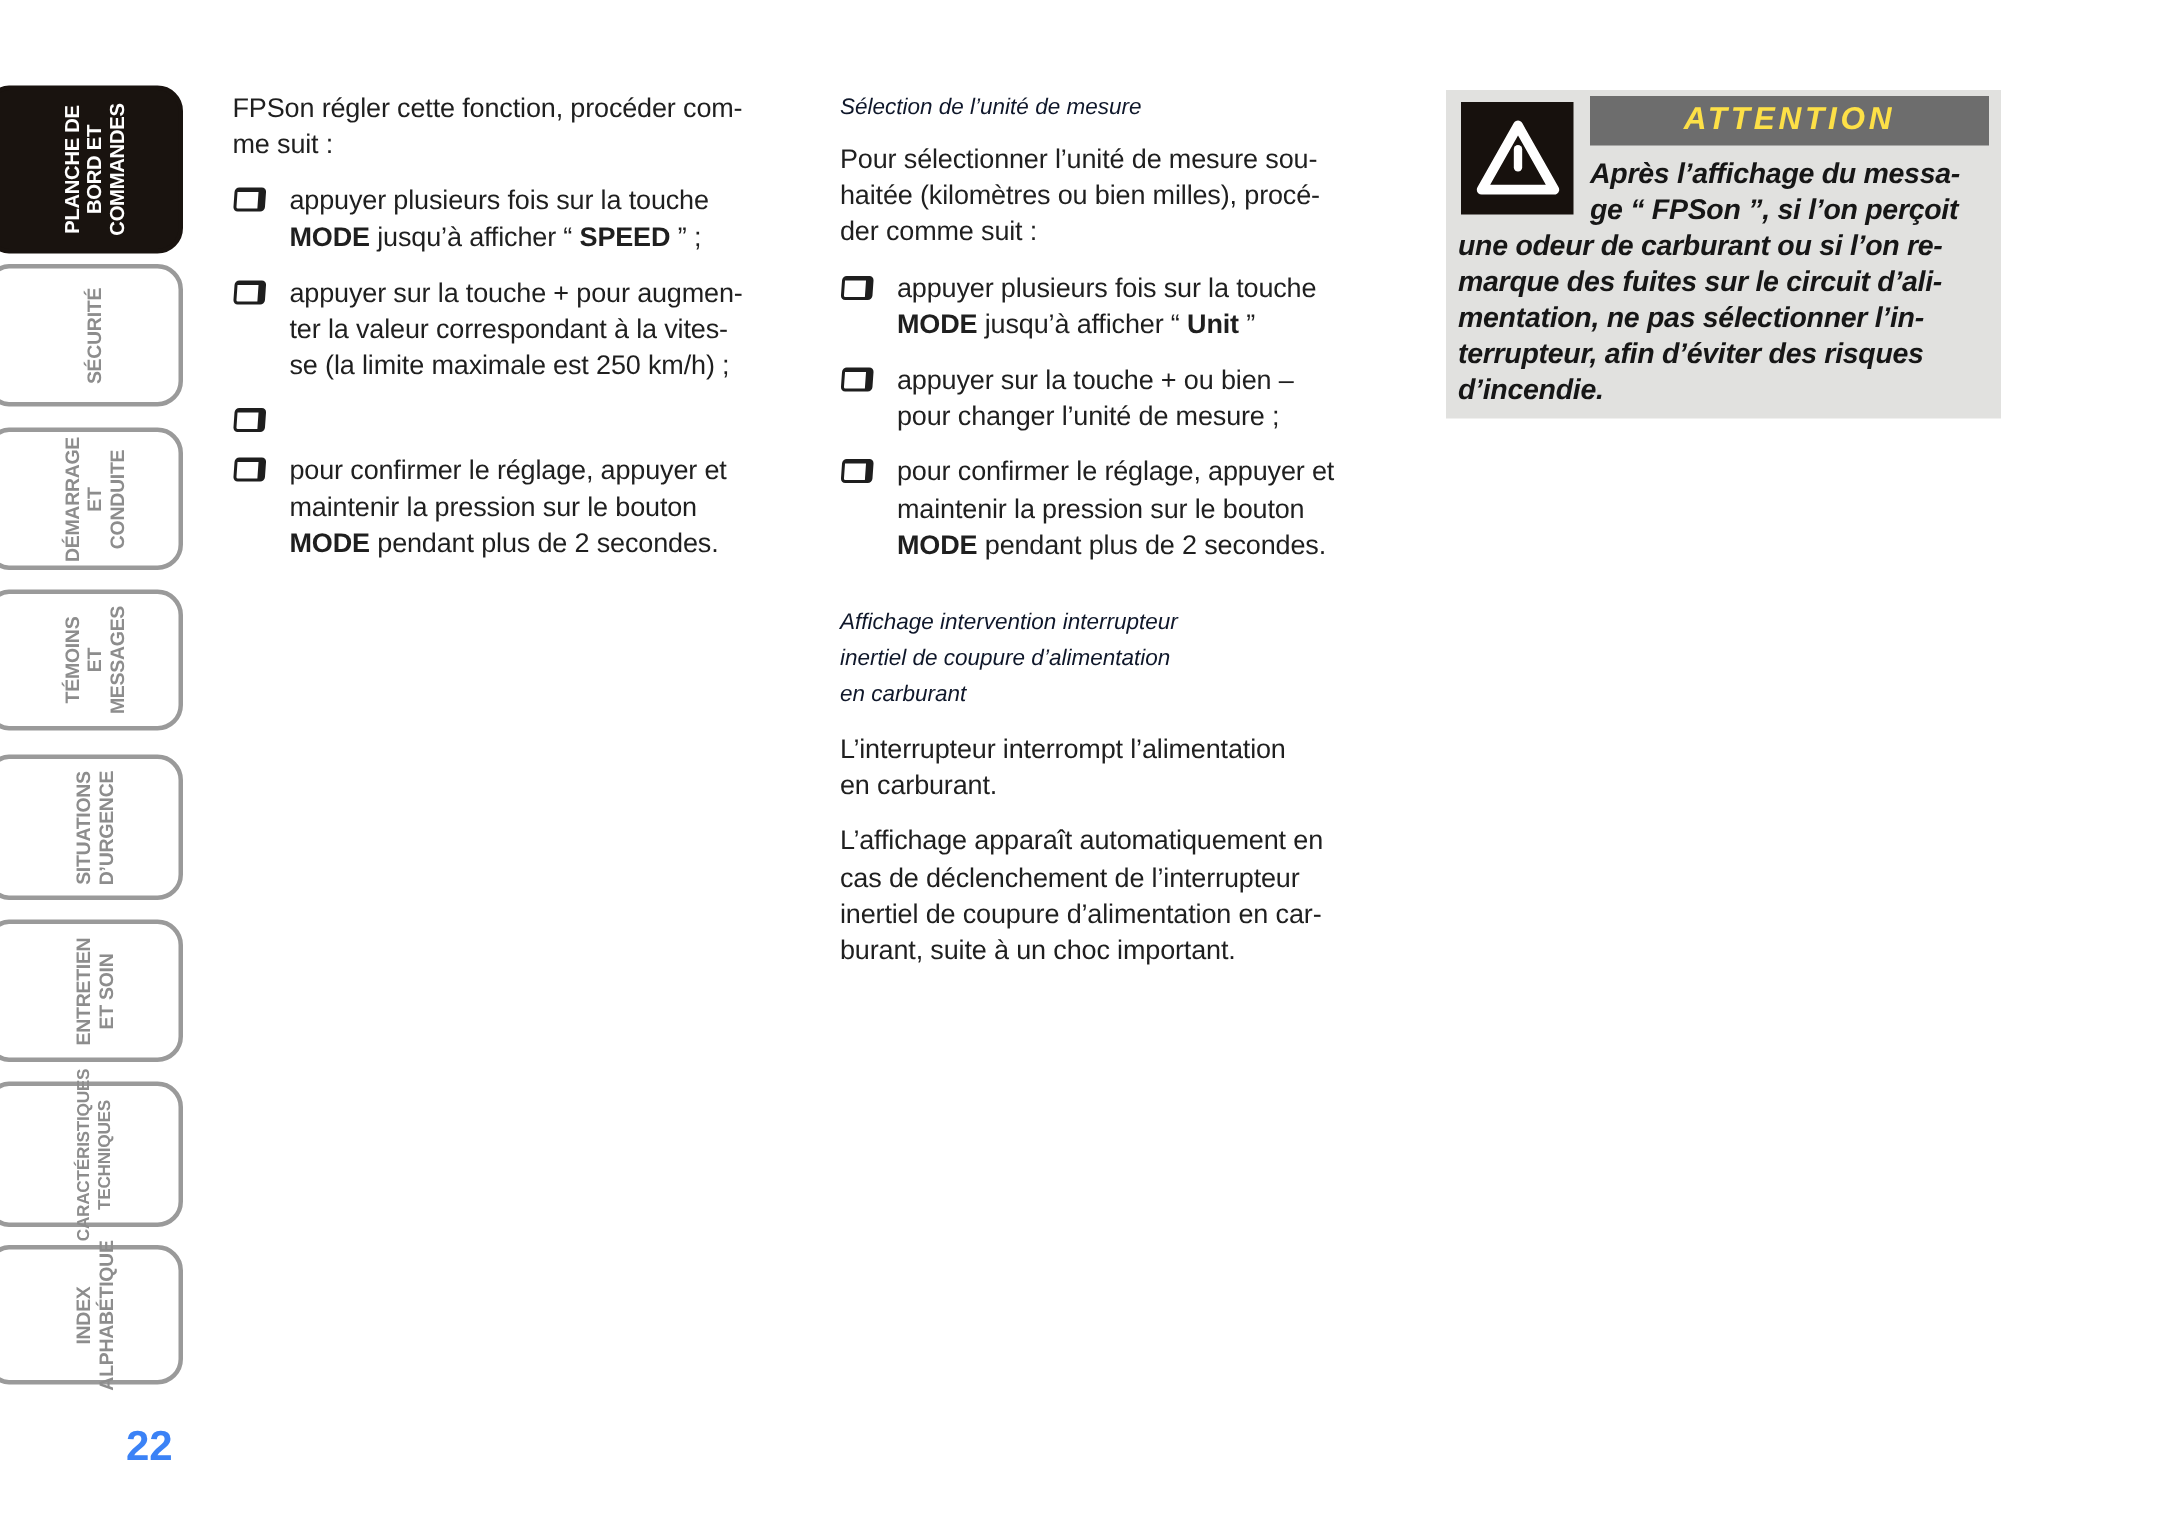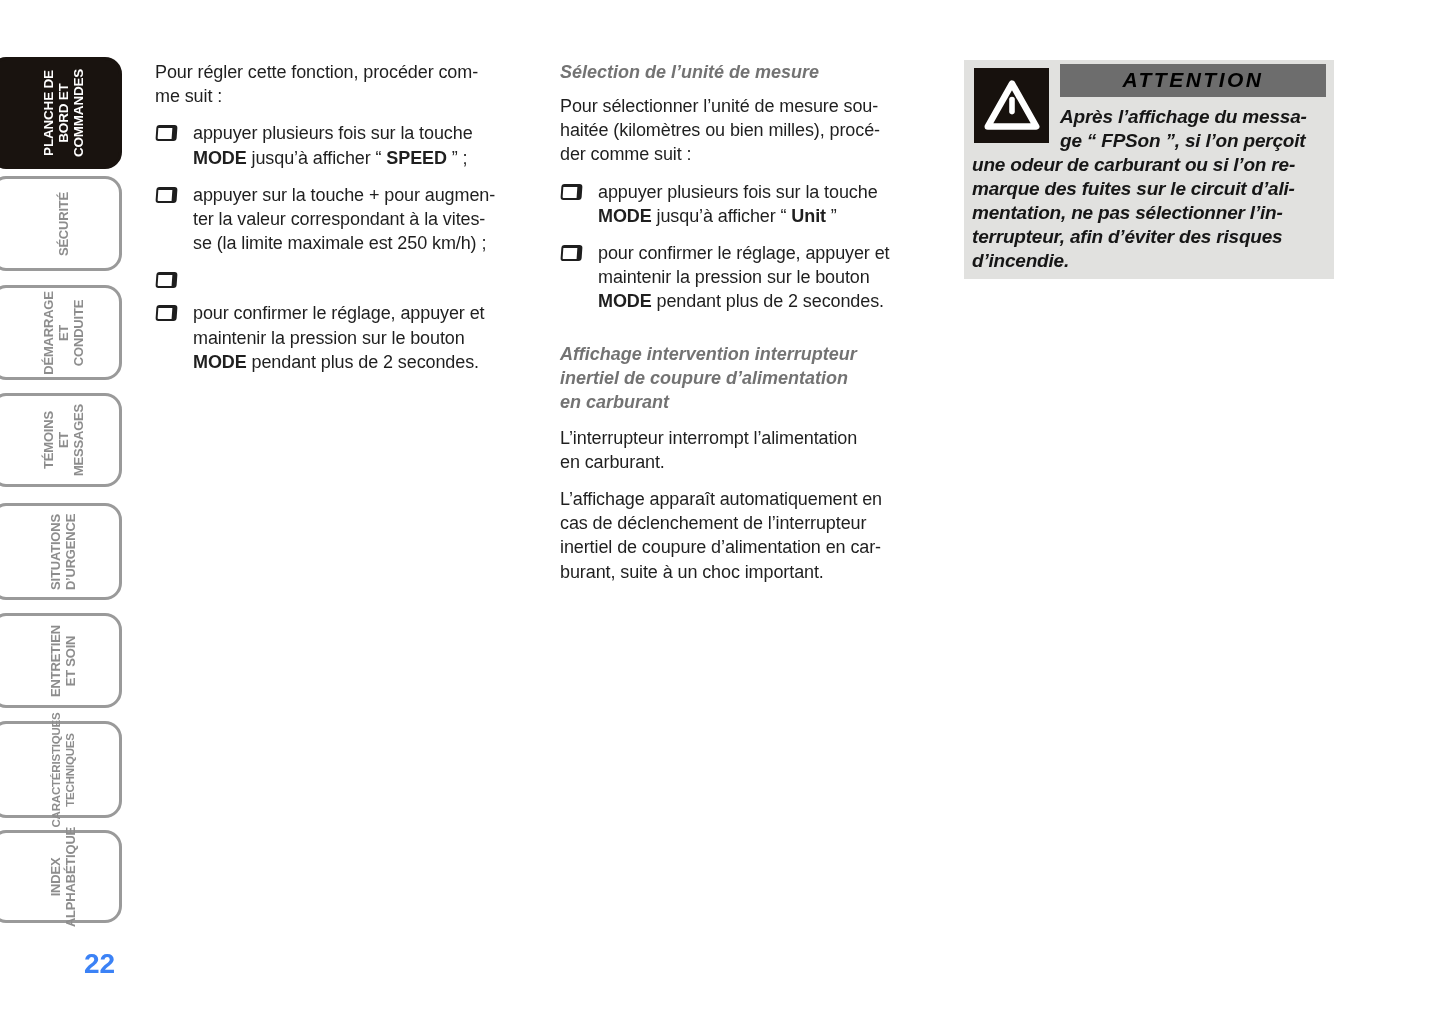--- a/index.html
+++ b/index.html
@@ -28,22 +28,22 @@
 
   
   .col{position:absolute;top:60px}
   .c1{left:155px;width:400px}
   .c2{left:560px;width:390px}
   .body-p{
     white-space:pre;font-size:18px;line-height:24.2px;
     letter-spacing:-0.1px;margin:0 0 13px 0;
   }
   .bh{
-    white-space:pre;font-weight:bold;font-style:italic;
-    font-size:18px;line-height:24px;margin:0 0 10px 0;color:#737373;
+    white-space:pre;font-weight:normal;font-style:italic;
+    font-size:15px;line-height:24px;margin:0 0 10px 0;color:#0f172a;
   }
   .bh2{margin-top:28px;margin-bottom:12px}
   .bullet{display:flex;margin:0 0 13px 0}
   .glyph{
     flex:none;width:14px;height:11px;margin:4px 16px 0 1px;
     border:2.5px solid #1e1e1e;border-right-width:5px;border-top-width:3px;
     border-radius:3px;transform:skewX(-4deg);
   }
   .btext{white-space:pre;font-size:18px;line-height:24.2px;letter-spacing:-0.1px}
 
@@ -51,21 +51,21 @@
   .attn{
     position:absolute;left:964px;top:60px;width:370px;box-sizing:border-box;
     background:#e1e1df;padding:4px 8px 6px 8px;
   }
   .warn-icon{
     float:left;width:75px;height:75px;margin:4px 11px 4px 2px;
     background:#17110d;display:flex;align-items:center;justify-content:center;
   }
   .warn-icon svg{width:60px;height:54px}
   .warn-header{
-    overflow:hidden;height:33px;background:#6d6d6d;color:#000000;
+    overflow:hidden;height:33px;background:#6d6d6d;color:#fde047;
     font-weight:bold;font-style:italic;font-size:21px;line-height:32px;
     text-align:center;letter-spacing:2.5px;margin-bottom:8px;
   }
   .warn-text{
     white-space:pre;font-weight:bold;font-style:italic;
     font-size:19px;line-height:24px;letter-spacing:-0.2px;
     margin:0;color:#161616;
   }
 
   
@@ -108,21 +108,21 @@
         <span class="tab-label">CARACTÉRISTIQUES
 TECHNIQUES</span>
       </div>
     <div class="tab" style="top:830px;height:93px">
         <span class="tab-label">INDEX
 ALPHABÉTIQUE</span>
       </div>
   </nav>
 
   <section class="col c1">
-    <p class="body-p">Pour régler cette fonction, procéder com-
+    <p class="body-p">FPSon régler cette fonction, procéder com-
 me suit :</p>
     <div class="bullet">
       <span class="glyph"></span>
       <span class="btext"><span>appuyer plusieurs fois sur la touche
 </span><span style="font-weight: bold;">MODE</span><span> jusqu’à afficher “ </span><span style="font-weight: bold;">SPEED</span><span> ” ;</span></span>
     </div>
     <div class="bullet">
       <span class="glyph"></span>
       <span class="btext"><span>appuyer sur la touche + pour augmen-
 ter la valeur correspondant à la vites-
@@ -141,20 +141,25 @@
 
   <section class="col c2">
     <h3 class="bh">Sélection de l’unité de mesure</h3>
     <p class="body-p">Pour sélectionner l’unité de mesure sou-
 haitée (kilomètres ou bien milles), procé-
 der comme suit :</p>
     <div class="bullet">
       <span class="glyph"></span>
       <span class="btext"><span>appuyer plusieurs fois sur la touche
 </span><span style="font-weight: bold;">MODE</span><span> jusqu’à afficher “ </span><span style="font-weight: bold;">Unit</span><span> ”</span></span>
+    </div>
+    <div class="bullet">
+      <span class="glyph"></span>
+      <span class="btext"><span>appuyer sur la touche + ou bien –
+pour changer l’unité de mesure ;</span></span>
     </div>
     <div class="bullet">
       <span class="glyph"></span>
       <span class="btext"><span>pour confirmer le réglage, appuyer et
 maintenir la pression sur le bouton
 </span><span style="font-weight: bold;">MODE</span><span> pendant plus de 2 secondes.</span></span>
     </div>
     <h3 class="bh bh2">Affichage intervention interrupteur
 inertiel de coupure d’alimentation
 en carburant</h3>

